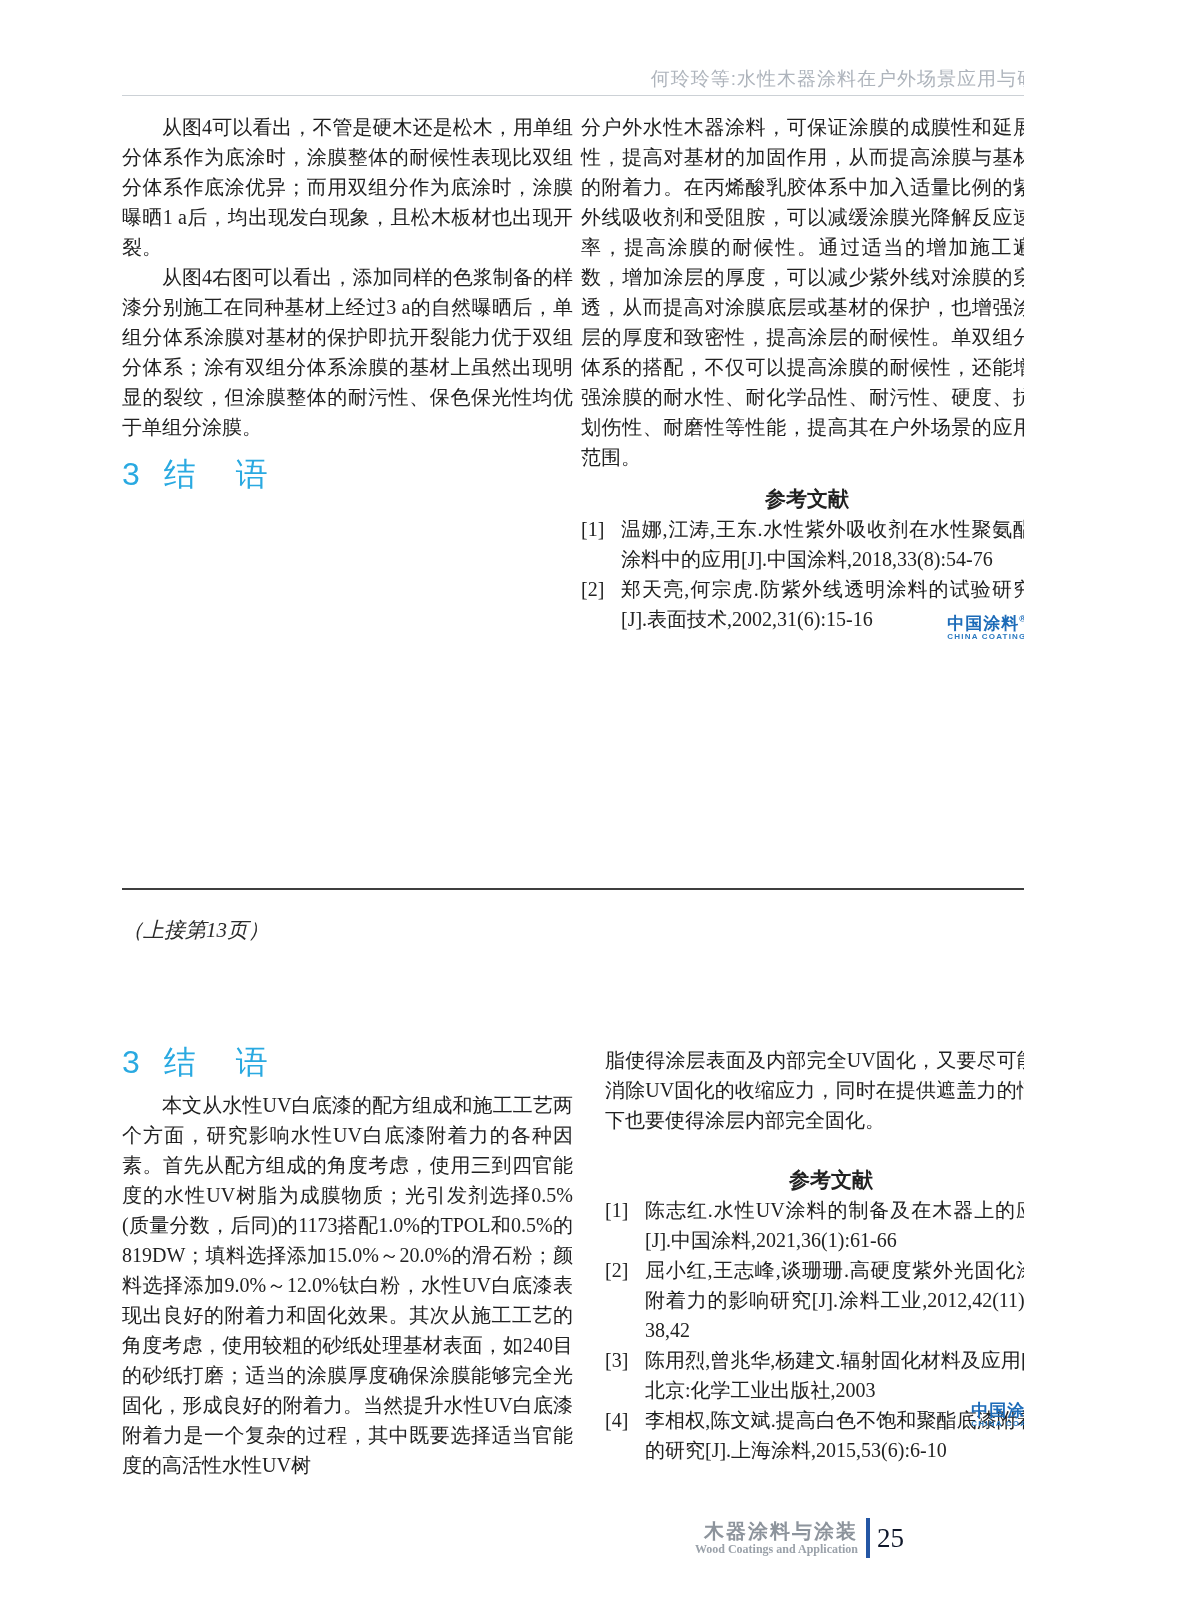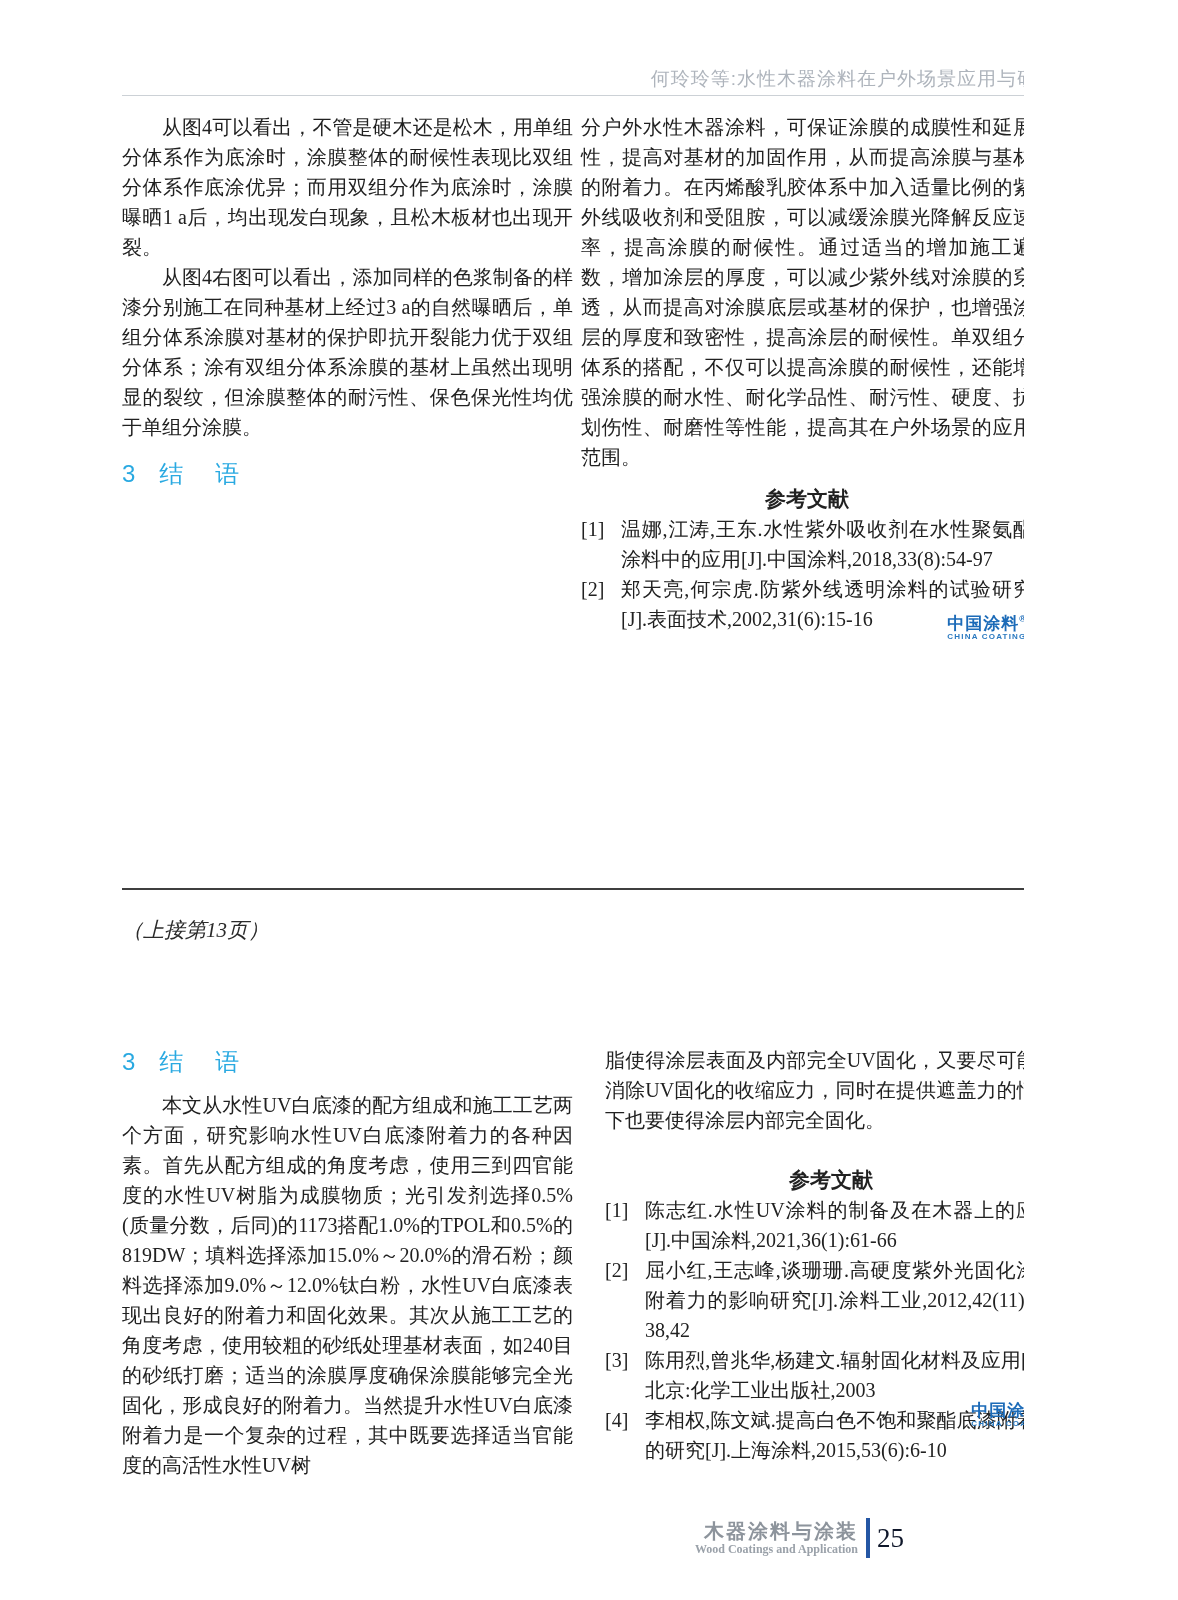--- a/index.html
+++ b/index.html
@@ -45,21 +45,21 @@
 
   .col p { margin: 0; }
   .indent { text-indent: 2em; }
   .noindent { text-indent: 0; }
 
   
   .sec-heading {
     margin: 16px 0 12px 0;
     font-family: "Liberation Sans", sans-serif;
     font-weight: 400;
-    font-size: 24px;
+    font-size: 32px;
     line-height: 32px;
     color: #29a9e1;
     text-align: left;
     text-indent: 0;
   }
   .sec-heading .num { margin-right: 24px; }
   .sec-heading .ht  { letter-spacing: 4px; }
 
   
   .refs-heading {
@@ -145,21 +145,21 @@
     <h2 class="sec-heading">
       <span class="num">3</span><span class="ht">结　语</span>
     </h2>
   </section>
 
   <section class="col" id="a1-right">
     <p class="noindent">分户外水性木器涂料，可保证涂膜的成膜性和延展性，提高对基材的加固作用，从而提高涂膜与基材的附着力。在丙烯酸乳胶体系中加入适量比例的紫外线吸收剂和受阻胺，可以减缓涂膜光降解反应速率，提高涂膜的耐候性。通过适当的增加施工遍数，增加涂层的厚度，可以减少紫外线对涂膜的穿透，从而提高对涂膜底层或基材的保护，也增强涂层的厚度和致密性，提高涂层的耐候性。单双组分体系的搭配，不仅可以提高涂膜的耐候性，还能增强涂膜的耐水性、耐化学品性、耐污性、硬度、抗划伤性、耐磨性等性能，提高其在户外场景的应用范围。</p>
     <h3 class="refs-heading">参考文献</h3>
     <div class="ref">
       <span class="ref-label">[1]</span>
-      <span class="ref-text">温娜,江涛,王东.水性紫外吸收剂在水性聚氨酯涂料中的应用[J].中国涂料,2018,33(8):54-97</span>
+      <span class="ref-text">温娜,江涛,王东.水性紫外吸收剂在水性聚氨酯涂料中的应用[J].中国涂料,2018,33(8):54-76</span>
     </div>
     <div class="ref">
       <span class="ref-label">[2]</span>
       <span class="ref-text">郑天亮,何宗虎.防紫外线透明涂料的试验研究[J].表面技术,2002,31(6):15-16</span>
     </div>
     <div class="corner-logo" id="logo1">
       <div class="logo-cn"><span>中国涂料</span><span class="logo-reg">®</span></div>
       <div class="logo-en">CHINA COATINGS</div>
     </div>
   </section>

